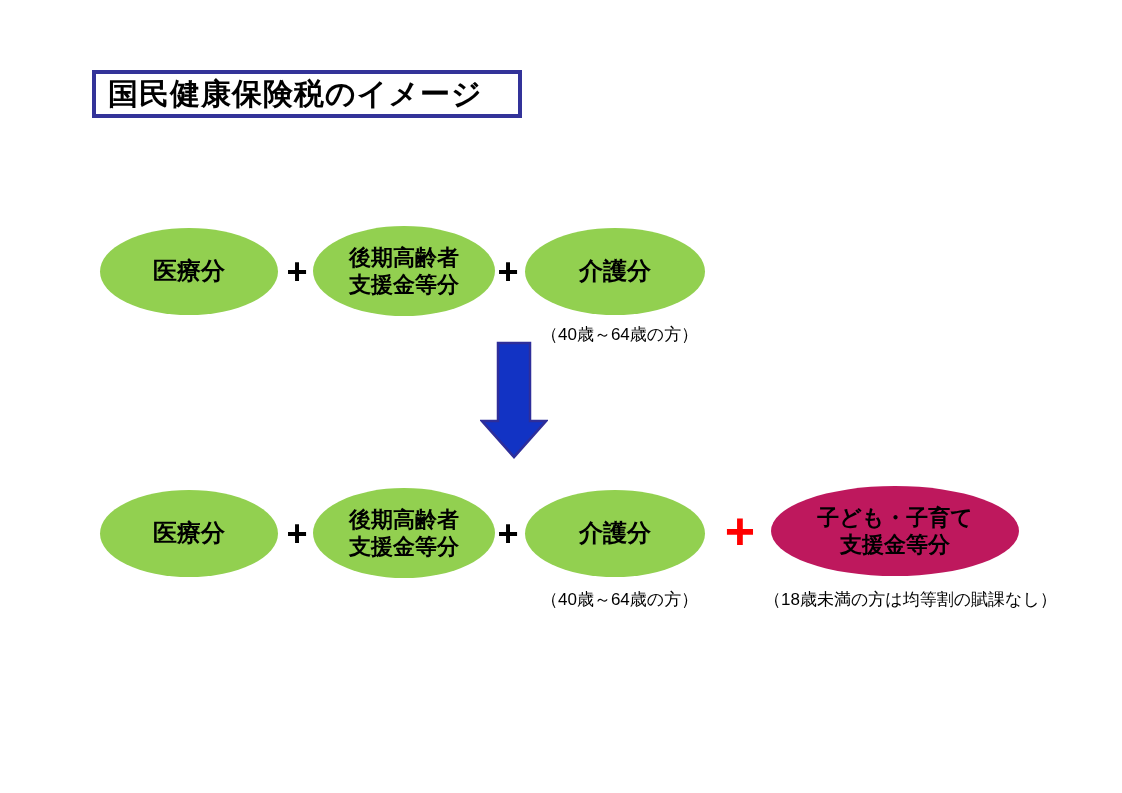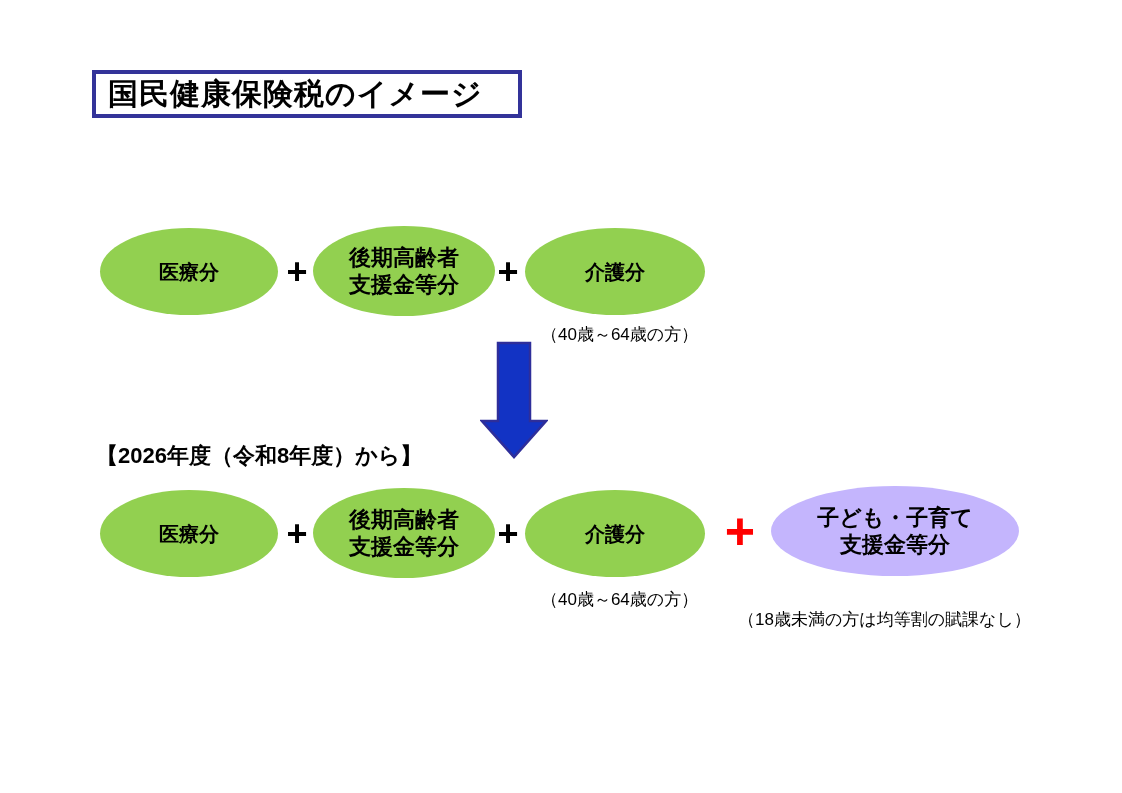--- a/index.html
+++ b/index.html
@@ -42,21 +42,21 @@
     position: absolute;
     border-radius: 50%;
     display: flex;
     flex-direction: column;
     align-items: center;
     justify-content: center;
     text-align: center;
     font-weight: bold;
     line-height: 1.2;
   }
-  .ellipse.single { font-size: 20px; }
+  .ellipse.single { font-size: 24px; }
   .ellipse.double { font-size: 22px; line-height: 27px; }
   .row-before .pos-1 { left: 100px; top: 228px; width: 178px; height: 87px; }
   .row-before .pos-2 { left: 313px; top: 226px; width: 182px; height: 90px; }
   .row-before .pos-3 { left: 525px; top: 228px; width: 180px; height: 87px; }
   .row-after  .pos-1 { left: 100px; top: 490px; width: 178px; height: 87px; }
   .row-after  .pos-2 { left: 313px; top: 488px; width: 182px; height: 90px; }
   .row-after  .pos-3 { left: 525px; top: 490px; width: 180px; height: 87px; }
   .ellipse-child {
     left: 771px; top: 486px; width: 248px; height: 90px;
     font-size: 22px; line-height: 28px;
@@ -79,21 +79,21 @@
     font-weight: bold;
   }
   .note {
     position: absolute;
     font-size: 17px;
     font-weight: normal;
     white-space: nowrap;
   }
   .note-care-before { left: 541px; top: 323px; }
   .note-care-after  { left: 541px; top: 588px; }
-  .note-child       { left: 738px; top: 588px; margin-top: 20px; }
+  .note-child       { left: 764px; top: 588px; }
   .down-arrow {
     position: absolute;
     left: 480px; top: 341px;
     width: 68px; height: 118px;
   }
   .down-arrow polygon { stroke: #2e2e9a; stroke-width: 2.5; stroke-linejoin: miter; }
 </style>
 </head>
 <body>
 
@@ -117,37 +117,36 @@
     <div class="ellipse single pos-3" style="background-color: rgb(146, 208, 80);">
       <span>介護分</span>
     </div>
     <div class="note note-care-before">（40歳～64歳の方）</div>
   </div>
 
   <svg class="down-arrow" viewBox="0 0 68 118" xmlns="http://www.w3.org/2000/svg">
     <polygon points="18,2 50,2 50,80 66,80 34,116 2,80 18,80" fill="#1233c4"></polygon>
   </svg>
 
-  <div class="section-heading heading-after">【2026年度（令和8年度）から】</div>
 
   <div class="row-after">
     <div class="ellipse single pos-1" style="background-color: rgb(146, 208, 80);">
       <span>医療分</span>
     </div>
     <div class="plus plus-a1">+</div>
     <div class="ellipse double pos-2" style="background-color: rgb(146, 208, 80);">
       <span>後期高齢者</span>
       <span>支援金等分</span>
     </div>
     <div class="plus plus-a2">+</div>
     <div class="ellipse single pos-3" style="background-color: rgb(146, 208, 80);">
       <span>介護分</span>
     </div>
     <div class="plus plus-red" style="color: rgb(255, 0, 0);">+</div>
-    <div class="ellipse double ellipse-child" style="background-color: #c4b5fd;">
+    <div class="ellipse double ellipse-child" style="background-color: #be185d;">
       <span>子ども・子育て</span>
       <span>支援金等分</span>
     </div>
     <div class="note note-care-after">（40歳～64歳の方）</div>
     <div class="note note-child">（18歳未満の方は均等割の賦課なし）</div>
   </div>
 
 </div>
 
 </body></html>

